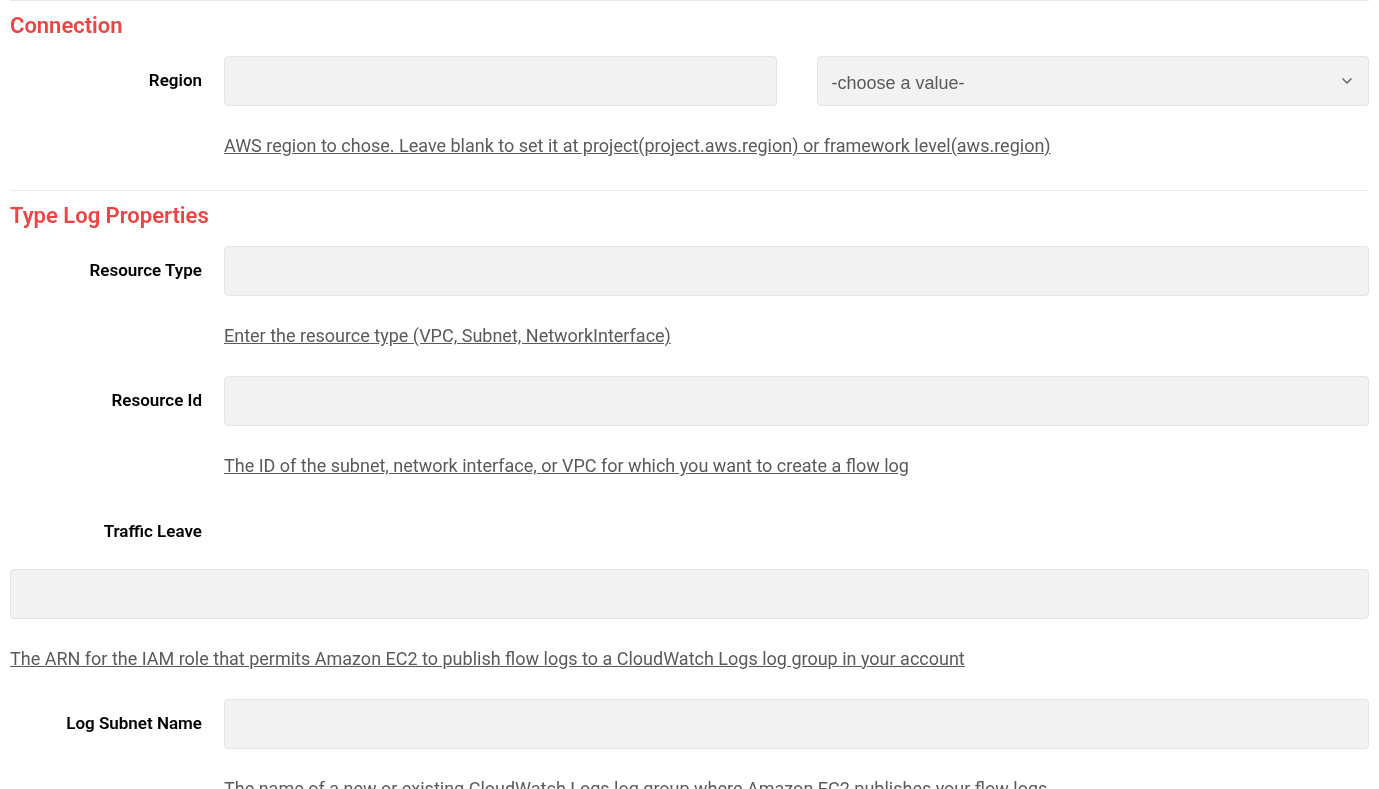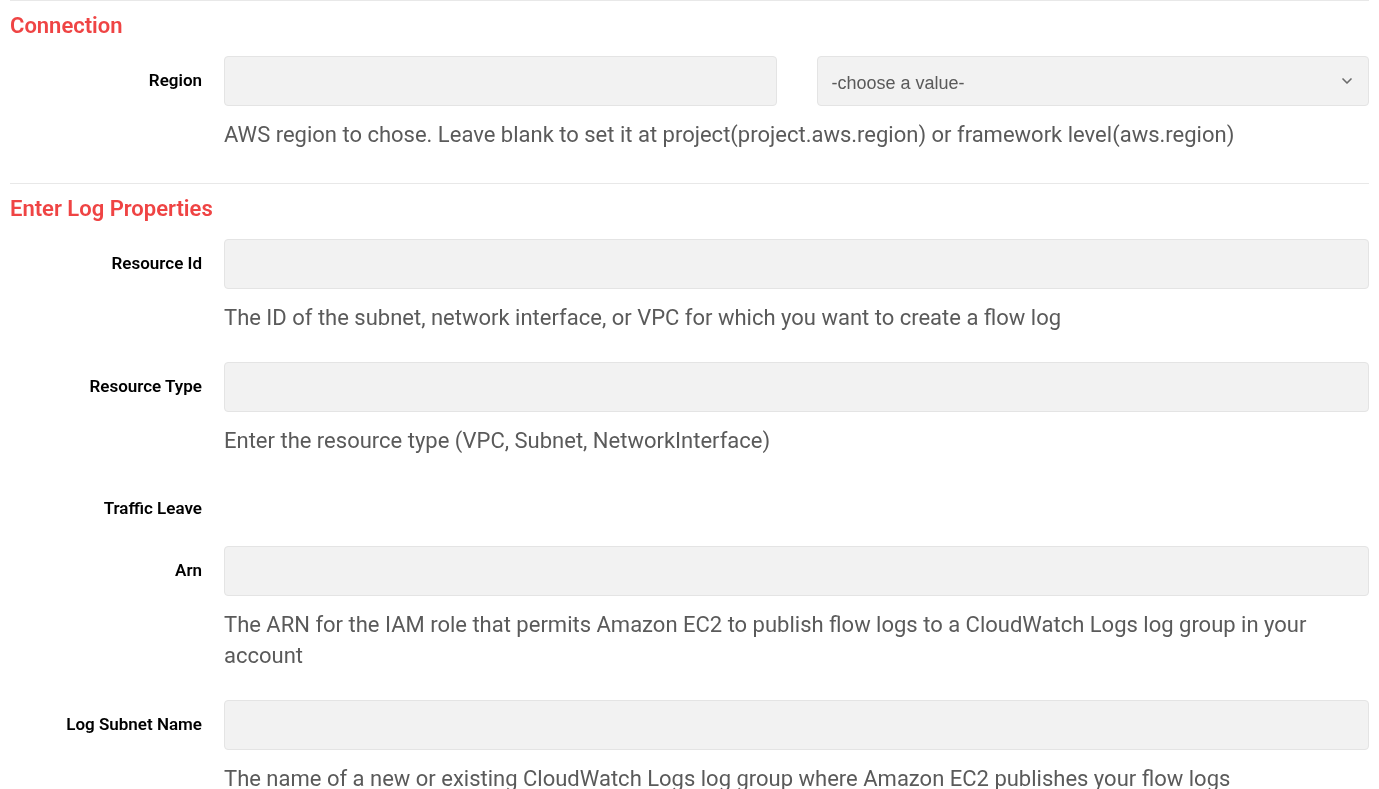--- a/index.html
+++ b/index.html
@@ -85,24 +85,25 @@
   .select-wrap .chev {
     position: absolute;
     right: 14px;
     top: 50%;
     transform: translateY(-50%);
     pointer-events: none;
     color: #6b6b6b;
   }
   .chev svg { display: block; }
   .help {
-    margin-top: 14px;
-    font-size: 22px;
+    margin-top: 27px;
+    font-size: 18px;
     color: #5a5a5a;
     line-height: 1.4;
+    text-decoration: underline;
   }
 </style>
 </head>
 <body>
 
 <div class="page">
 
   <div class="section">
     <div class="section-title">Connection</div>
 
@@ -123,44 +124,43 @@
                 </svg>
             </span>
           </div>
         </div>
         <div class="help">AWS region to chose. Leave blank to set it at project(project.aws.region) or framework level(aws.region)</div>
       </div>
     </div>
   </div>
 
   <div class="section">
-    <div class="section-title">Enter Log Properties</div>
+    <div class="section-title">Type Log Properties</div>
+
+    <div class="field">
+      <div class="label-col">Resource Type</div>
+      <div class="input-col">
+        <input class="textbox" type="text" value="" style="">
+        <div class="help">Enter the resource type (VPC, Subnet, NetworkInterface)</div>
+      </div>
+    </div>
 
     <div class="field">
       <div class="label-col">Resource Id</div>
       <div class="input-col">
         <input class="textbox" type="text" value="" style="">
         <div class="help">The ID of the subnet, network interface, or VPC for which you want to create a flow log</div>
       </div>
     </div>
 
     <div class="field">
-      <div class="label-col">Resource Type</div>
-      <div class="input-col">
-        <input class="textbox" type="text" value="" style="">
-        <div class="help">Enter the resource type (VPC, Subnet, NetworkInterface)</div>
-      </div>
-    </div>
-
-    <div class="field">
       <div class="label-col">Traffic Leave</div>
     </div>
 
     <div class="field">
-      <div class="label-col">Arn</div>
       <div class="input-col">
         <input class="textbox" type="text" value="" style="">
         <div class="help">The ARN for the IAM role that permits Amazon EC2 to publish flow logs to a CloudWatch Logs log group in your account</div>
       </div>
     </div>
 
     <div class="field">
       <div class="label-col">Log Subnet Name</div>
       <div class="input-col">
         <input class="textbox" type="text" value="" style="">

